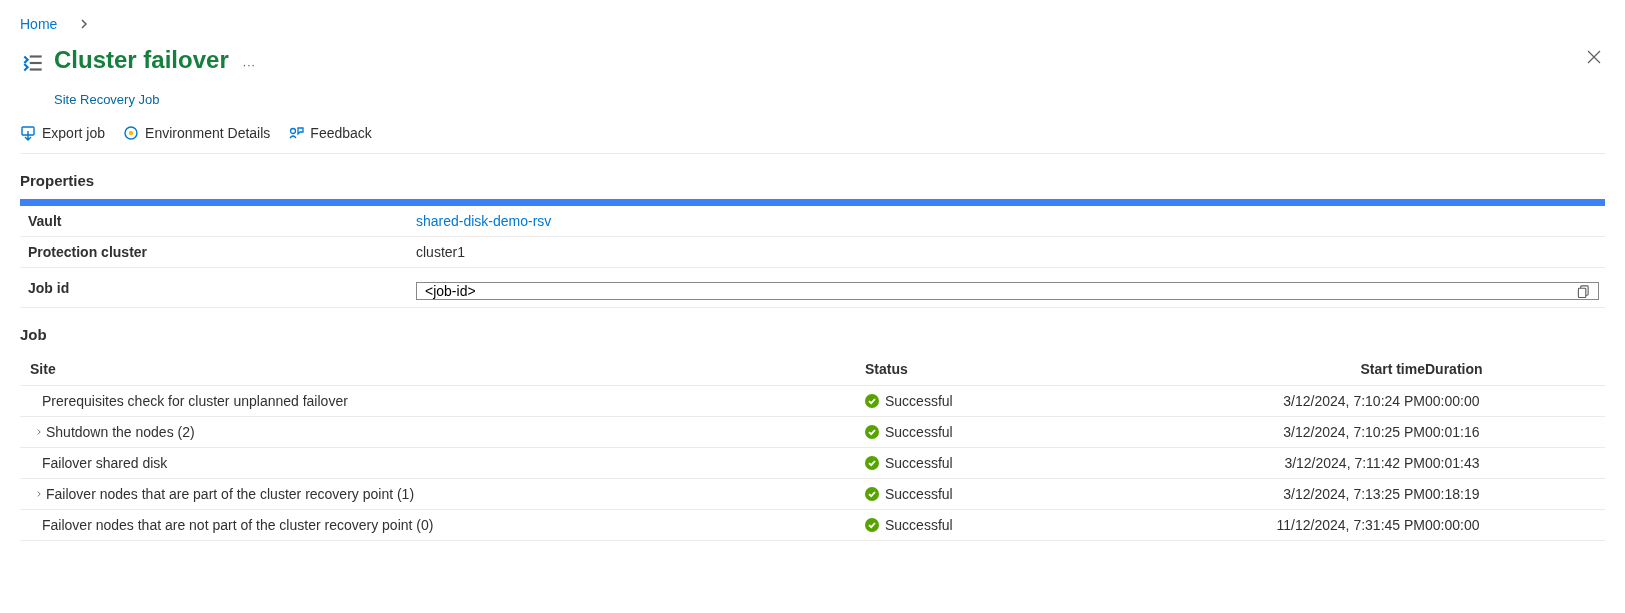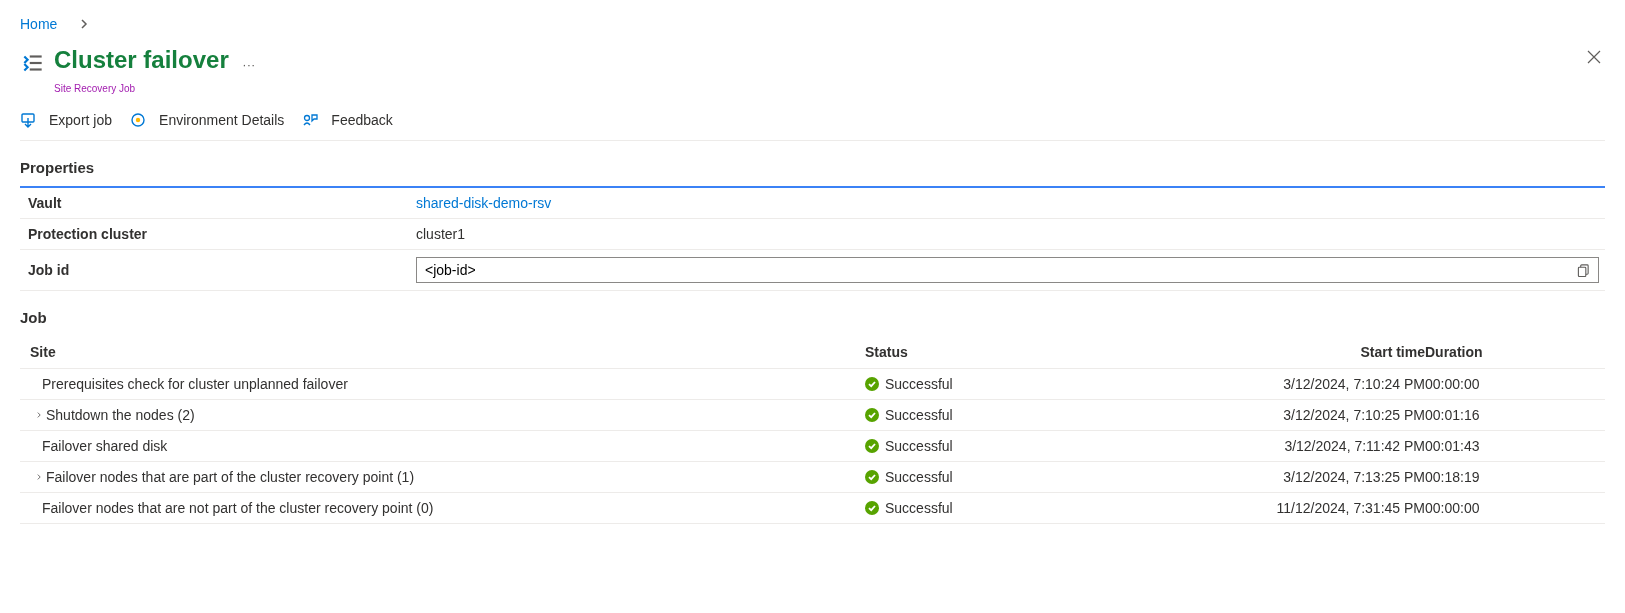--- a/index.html
+++ b/index.html
@@ -14,39 +14,39 @@
 
   
   .breadcrumb { display: flex; align-items: center; gap: 22px; margin-bottom: 14px; font-size: 14px; }
   .breadcrumb .sep { color: #605e5c; }
 
   
   .header-row { display: flex; align-items: flex-start; }
   .header-icon { width: 26px; height: 26px; margin-right: 8px; margin-top: 4px; flex-shrink: 0; }
   .header-text .title { font-size: 24px; font-weight: 600; color: #15803d; display: inline-block; }
   .header-text .dots { display: inline-block; margin-left: 10px; color: #605e5c; vertical-align: middle; cursor: pointer; }
-  .header-text .subtitle { font-size: 10px; color: #a21caf; margin-top: 9px; }
+  .header-text .subtitle { font-size: 13px; color: #0369a1; margin-top: 18px; }
   .close-btn { margin-left: auto; width: 22px; height: 22px; cursor: pointer; color: #605e5c; display:flex; align-items:center; justify-content:center; }
   .close-btn svg { width: 14px; height: 14px; }
 
   
   .toolbar { display: flex; gap: 18px; margin-top: 18px; padding-bottom: 12px; border-bottom: 1px solid #edebe9; }
-  .toolbar-item { display: flex; align-items: center; gap: 13px; cursor: pointer; font-size: 14px; color: #323130; }
+  .toolbar-item { display: flex; align-items: center; gap: 6px; cursor: pointer; font-size: 14px; color: #323130; }
   .toolbar-item .ticon { width: 16px; height: 16px; display: inline-flex; align-items:center; justify-content:center; }
 
   
   .section-title { font-size: 15px; color: #323130; margin-top: 18px; margin-bottom: 10px; font-weight: 700; }
 
   
   .props { width: 100%; }
   .prow { display: flex; align-items: center; border-bottom: 1px solid #edebe9; padding: 7px 6px; }
-  .prow:first-child { border-top: 2px solid #3b82f6; align-items: center; }
+  .prow:first-child { border-top: 7px solid #3b82f6; align-items: center; }
   .plabel { width: 390px; font-weight: 600; font-size: 14px; padding-left: 2px; }
   .pval { flex: 1; font-size: 14px; }
-  .jobid-wrap { flex: 1; display: flex; align-items: center; border: 1px solid #8a8886; background: #fff; padding: 6px 4px; height: 26px; }
+  .jobid-wrap { flex: 1; display: flex; align-items: center; border: 1px solid #8a8886; background: #fff; padding: 6px 4px; height: 18px; margin-top: 7px; }
   .jobid-input { flex: 1; border: none; outline: none; font-size: 14px; font-family: inherit; padding: 0 4px; }
   .copy-btn { width: 22px; height: 22px; display: flex; align-items: center; justify-content: center; cursor: pointer; color: #605e5c; }
   .copy-btn svg { width: 13px; height: 13px; }
 
   
   .job-table { width: 100%; margin-top: 6px; }
   .jhead, .jrow { display: flex; align-items: center; border-bottom: 1px solid #edebe9; }
   .jhead { font-weight: 600; font-size: 14px; padding: 8px 0; }
   .jrow { font-size: 14px; padding: 7px 0; }
   .col-name { flex: 1 1 760px; padding-left: 10px; display: flex; align-items: center; }

